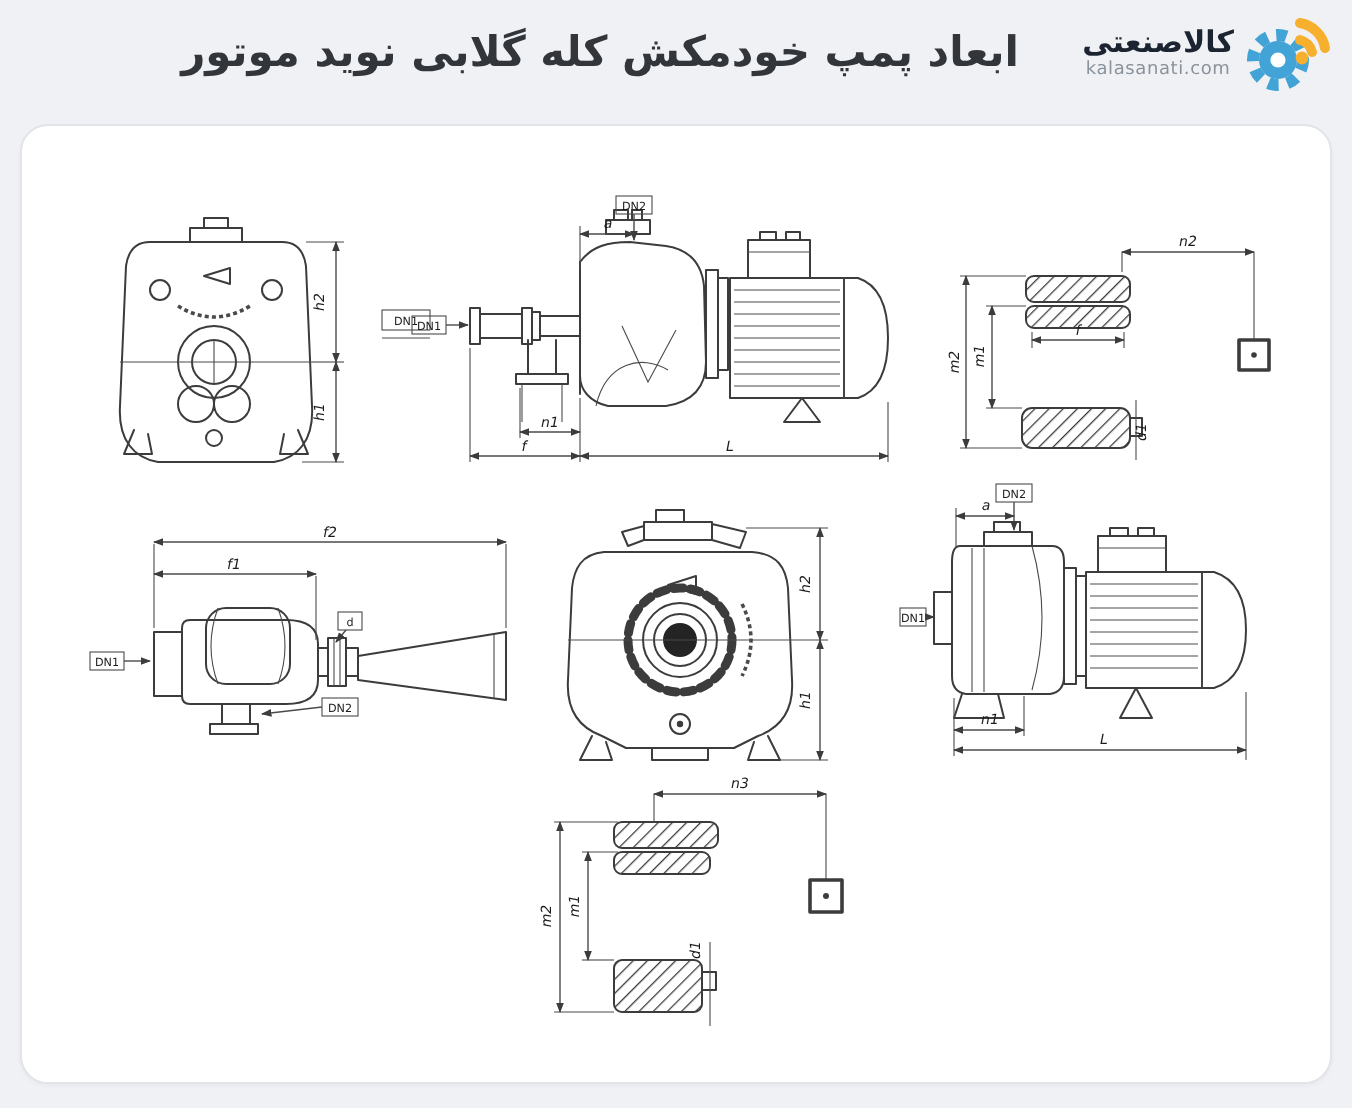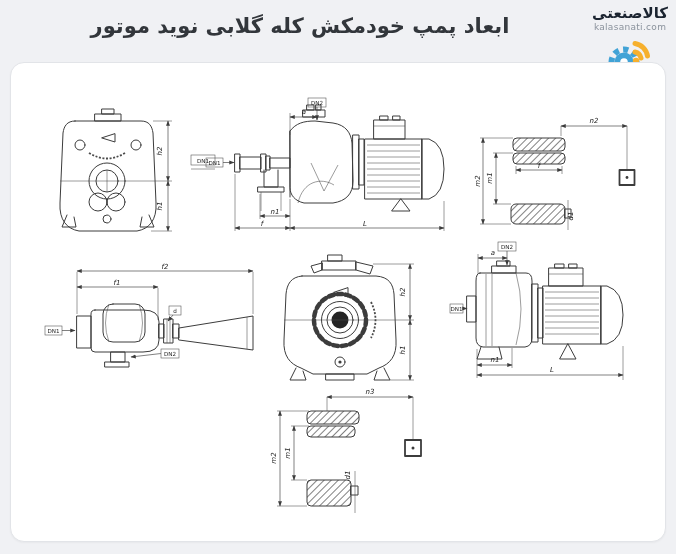--- a/index.html
+++ b/index.html
@@ -1,19 +1,19 @@
 <!DOCTYPE html>
 <html><head>
 <meta charset="utf-8">
 <style>
   html,body{margin:0;padding:0;background:#e9ebee;}
   .page{position:relative;width:676px;height:554px;background:#f0f1f4;overflow:hidden;font-family:"DejaVu Sans",sans-serif;}
   .title{position:absolute;top:14px;left:0;width:600px;text-align:center;direction:rtl;
          font-family:"DejaVu Sans",sans-serif;font-weight:bold;font-size:21px;color:#32363b;letter-spacing:-.2px;}
-  .logo{position:absolute;top:5px;right:8px;display:flex;align-items:center;gap:5px;flex-direction:column;}
+  .logo{position:absolute;top:5px;right:8px;display:flex;align-items:center;gap:5px;}
   .logo-text{text-align:right;direction:rtl;}
   .logo-brand{font-size:15px;font-weight:bold;color:#1b2430;line-height:17px;}
   .logo-domain{font-size:9px;color:#8a929c;direction:ltr;letter-spacing:.3px;text-align:center;}
   .card{position:absolute;left:10px;top:62px;width:654px;height:478px;background:#ffffff;
         border:1px solid #e2e4e8;border-radius:14px;box-shadow:0 1px 2px rgba(0,0,0,.04);}
   .fig{position:absolute;overflow:visible;}
   svg text{font-family:"DejaVu Sans",sans-serif;}
   .ln{fill:none;stroke:#3c3c3c;stroke-width:1;stroke-linejoin:round;stroke-linecap:round;}
   .tn{fill:none;stroke:#4a4a4a;stroke-width:.55;}
   .dim{fill:none;stroke:#4a4a4a;stroke-width:.7;}

